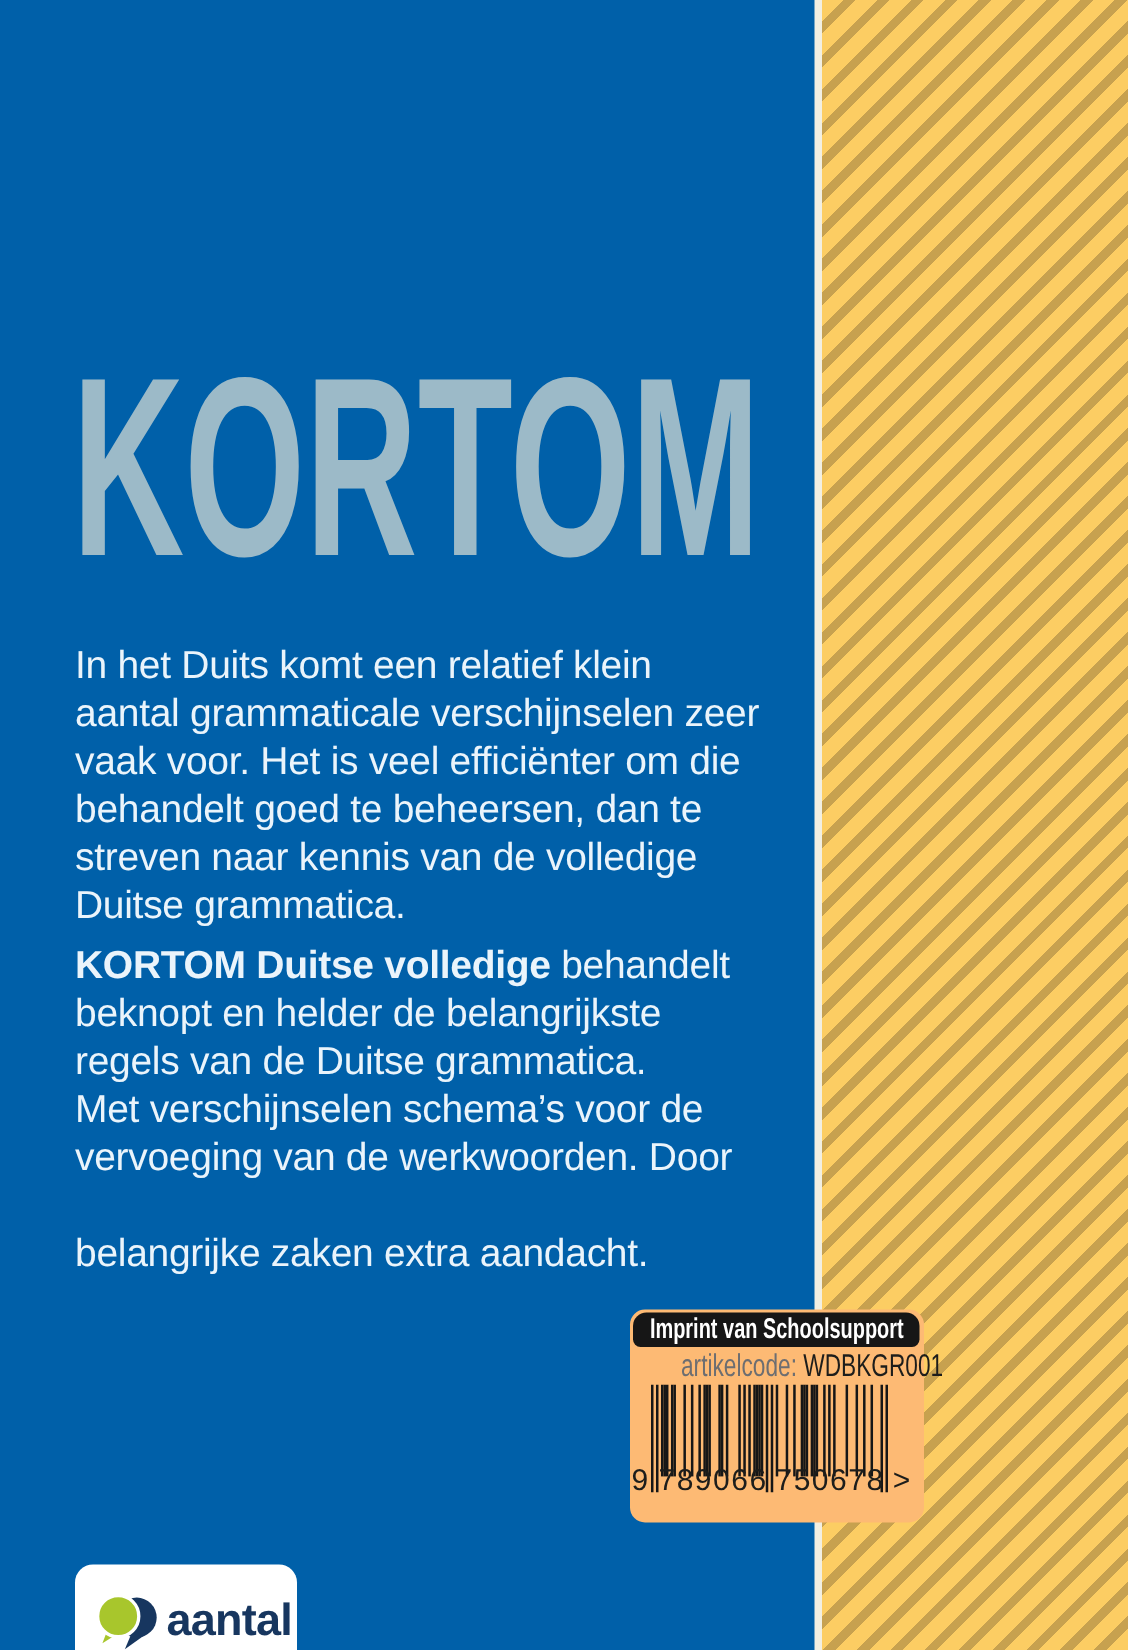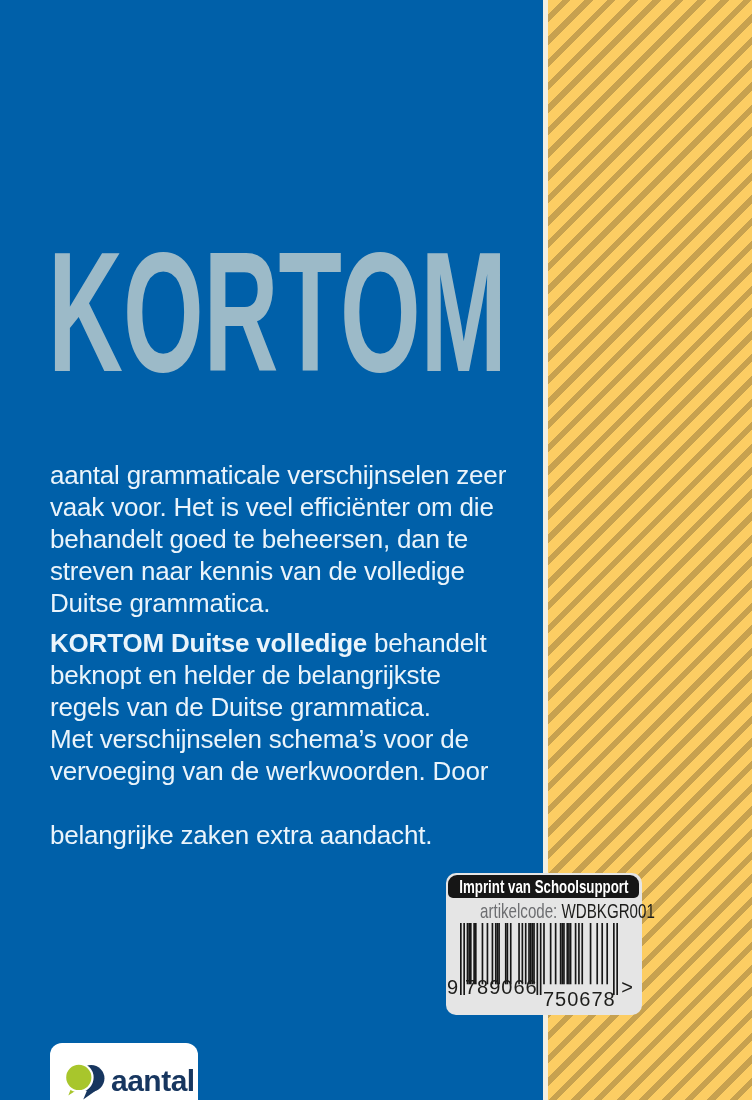--- a/index.html
+++ b/index.html
@@ -32,22 +32,22 @@
     position:absolute; left:50px;
     color:var(--body); font-size:26px; line-height:32px;
     letter-spacing:-0.2px; white-space:nowrap;
   }
   .para1{top:427px;}
   .para2{top:627px;}
   .b{font-weight:bold;}
 
   
   .barcode-panel{
-    position:absolute; left:446px; top:873px; width:196px; height:142px;
-    background:#e5e5e5; border-radius:10px;
+    position:absolute; left:420px; top:873px; width:196px; height:142px;
+    background:#fdba74; border-radius:10px;
   }
   .imprint{
     position:absolute; left:2px; right:3px; top:2px; height:23px;
     background:var(--ink); border-radius:9px 9px 5px 5px;
     display:flex; align-items:center; justify-content:center;
     color:#fff; font-weight:bold; font-size:19px; white-space:nowrap;
   }
   .imprint .squeeze{display:inline-block; transform:scaleX(0.7);}
   .artikelcode{
     position:absolute; left:0; right:0; top:26px;
@@ -56,21 +56,21 @@
   .artikelcode .squeeze{display:inline-block; transform:scaleX(0.72);}
   .artikelcode .label{color:#6d6e71;}
   .artikelcode .value{color:#1d1d1b;}
   .ean-svg{position:absolute; left:14px; top:50px; width:158px; height:72px; fill:var(--ink);}
   .ean-digit{
     position:absolute; top:103px; font-size:20px; color:#1d1d1b;
     text-align:center; letter-spacing:1px; white-space:nowrap;
   }
   .d-first{left:0; width:13px; letter-spacing:0;}
   .d-left{left:19px; width:54px;}
-  .d-right{left:97px; width:70px;margin-top:12px;}
+  .d-right{left:97px; width:70px;}
   .d-suffix{left:170px; width:22px; letter-spacing:0;}
 
   
   .walva-panel{
     position:absolute; left:50px; top:1043px; width:148px; height:75px;
     background:#fff; border-radius:12px;
     display:flex; align-items:center; padding-left:12px;
   }
   .walva-icon{width:46px; height:42px; flex:0 0 auto;}
   .walva-text{
@@ -80,21 +80,21 @@
 </style>
 </head>
 <body>
 
 <div class="stripes"></div>
 <div class="divider"></div>
 
 <h1 class="title">KORTOM</h1>
 
 <div class="para para1">
-  <br>
+  <span>In het Duits komt een relatief klein</span><br>
   <span>aantal grammaticale verschijnselen zeer</span><br>
   <span>vaak voor. Het is veel efficiënter om die</span><br>
   <span>behandelt goed te beheersen, dan te</span><br>
   <span>streven naar kennis van de volledige</span><br>
   <span>Duitse grammatica.</span>
 </div>
 
 <div class="para para2">
   <span class="b">KORTOM Duitse volledige</span><span> behandelt</span><br>
   <span>beknopt en helder de belangrijkste</span><br>

